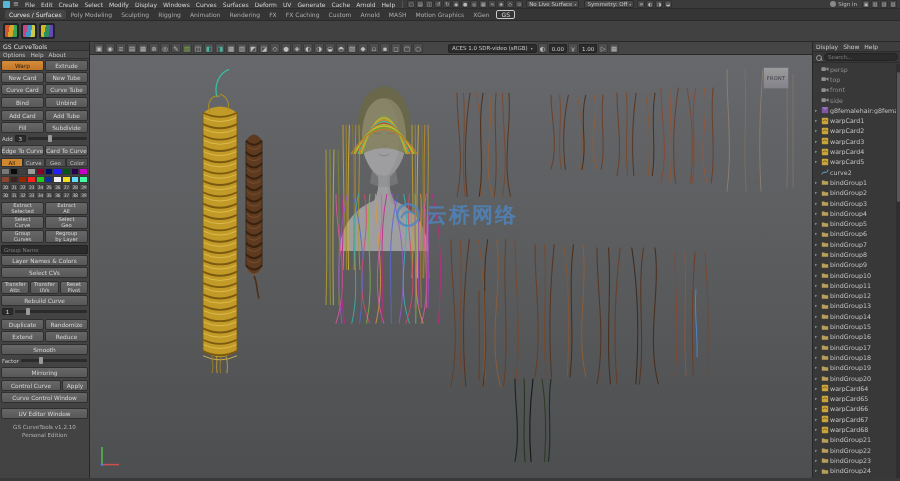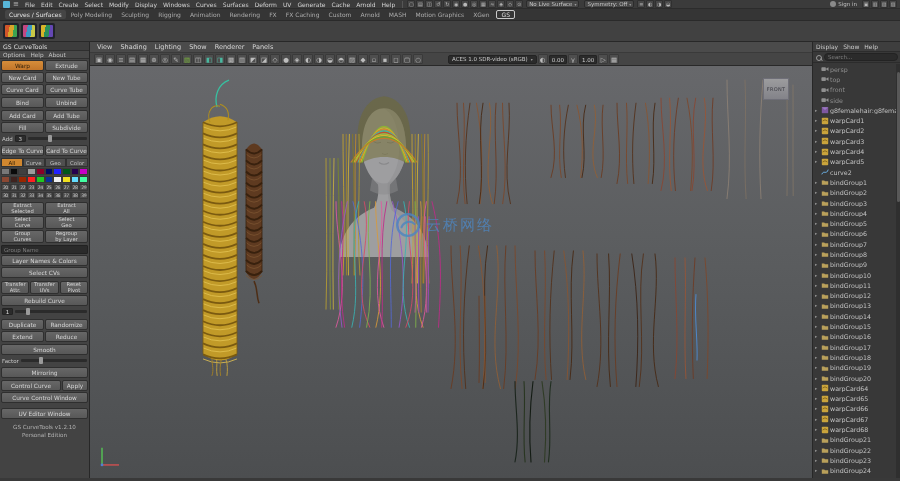--- a/index.html
+++ b/index.html
@@ -72,21 +72,21 @@
   .vpicons{display:flex;align-items:center;gap:1px}
   .vpicon{width:10px;height:10px;font-size:6.5px;line-height:10px;text-align:center;color:#bdbdbd;background:#4e4e4e;border:1px solid #3a3a3a;border-radius:1px;overflow:hidden}
   .aces{display:flex;align-items:center;gap:3px;background:#2b2b2b;border:1px solid #232323;border-radius:2px;height:9px;padding:0 3px;font-size:5.5px;color:#c8c8c8;margin-left:24px;white-space:nowrap}
   .aces .arr{font-size:4px;color:#999}
   .numfield{background:#2b2b2b;border:1px solid #232323;border-radius:1px;height:9px;line-height:8px;font-size:5.5px;color:#ccc;padding:0 2px;min-width:18px;text-align:right}
   .vp-canvas{flex:1;position:relative;overflow:hidden;background:linear-gradient(180deg,#67686b 0%,#5b5d5f 45%,#4c4e50 100%)}
   #art{position:absolute;inset:0;width:100%;height:100%}
   .viewcube{position:absolute;right:23px;top:12px;width:26px;height:22px;background:linear-gradient(#9c9c9e,#838389);border:1px solid #6f6f78;color:#3b3b42;font-size:5px;display:flex;align-items:center;justify-content:center;letter-spacing:.3px}
   .watermark{position:absolute;left:305px;top:146px;display:flex;align-items:center;gap:5px;opacity:.82}
   .wm-logo{width:26px;height:26px}
-  .wm-text{font-size:15px;font-weight:normal;color:#4e86c0;letter-spacing:2px;white-space:nowrap}
+  .wm-text{font-size:21px;font-weight:bold;color:#4e86c0;letter-spacing:2px;white-space:nowrap}
 
   
   #outliner{width:88px;background:#383838;border-left:1px solid #272727;display:flex;flex-direction:column;position:relative}
   .ol-menus{height:10px;background:#3e3e3e;border-bottom:1px solid #2c2c2c;display:flex;align-items:center;gap:5px;padding:0 3px;font-size:6px}
   .ol-search{height:11px;border-bottom:1px solid #2c2c2c;display:flex;align-items:center;gap:2px;padding:0 2px}
   .mag{width:7px;height:7px;position:relative;flex:0 0 7px}
   .mag::before{content:"";position:absolute;left:1px;top:1px;width:4px;height:4px;border:1px solid #999;border-radius:50%}
   .mag::after{content:"";position:absolute;left:5px;top:5px;width:2.5px;height:1px;background:#999;transform:rotate(45deg)}
   .osearch{flex:1;height:8px;background:#2b2b2b;border:1px solid #232323;border-radius:4px;color:#ccc;font-size:5.5px;padding:0 3px;outline:none;font-family:"DejaVu Sans",sans-serif;min-width:0}
   .osearch::placeholder{color:#7d7d7d}
@@ -416,29 +416,20 @@
       <div class="gsbtn">UV Editor Window</div>
     </div>
 
     <div class="gsfooter">
       <div>GS CurveTools v1.2.10</div>
       <div>Personal Edition</div>
     </div>
   </div>
 
   <div id="viewport">
-    <div class="vp-menus">
-
-    <span class="menu">View</span>
-        <span class="menu">Shading</span>
-        <span class="menu">Lighting</span>
-        <span class="menu">Show</span>
-        <span class="menu">Renderer</span>
-        <span class="menu">Panels</span>
-      </div>
     <div class="vp-toolbar">
       <div class="vpicons">
 
       <span class="vpicon">▣</span>
           <span class="vpicon">◉</span>
           <span class="vpicon">≡</span>
           <span class="vpicon">▤</span>
           <span class="vpicon">▦</span>
           <span class="vpicon">⊕</span>
           <span class="vpicon">◎</span>

